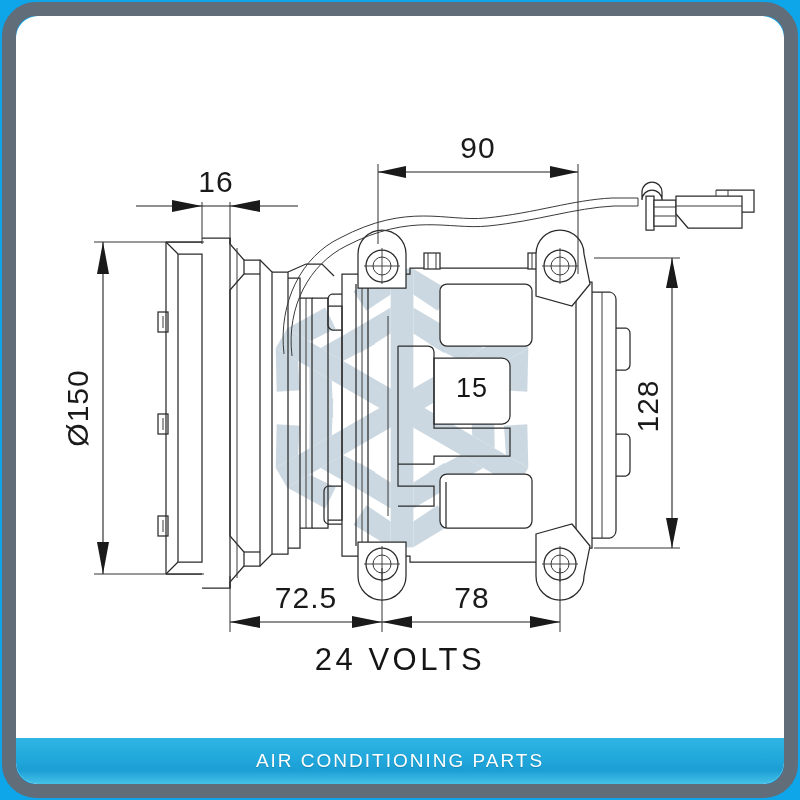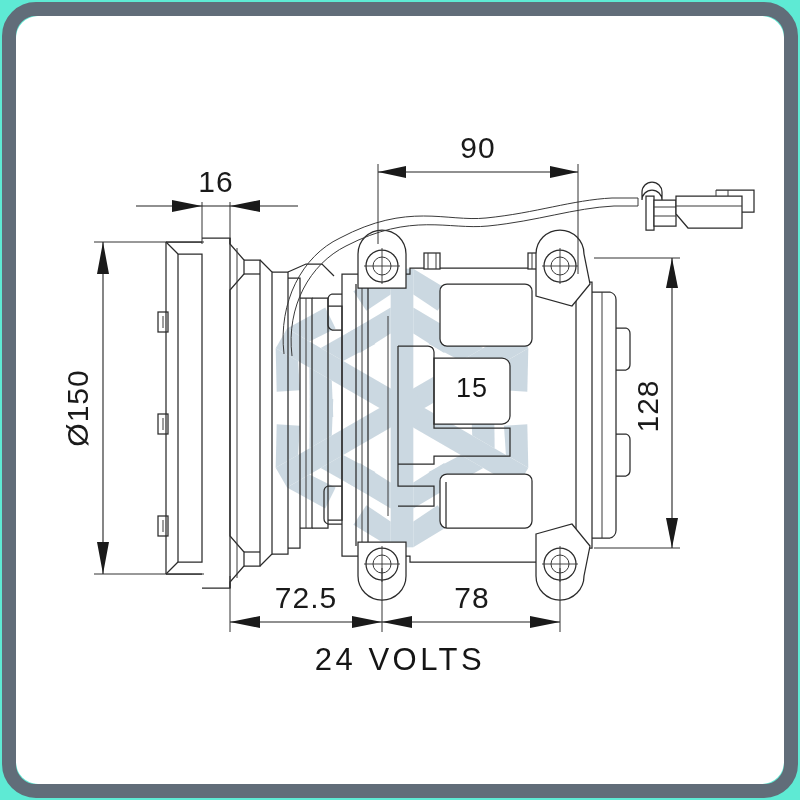--- a/index.html
+++ b/index.html
@@ -1,20 +1,20 @@
 <!DOCTYPE html>
 <html><head>
 <meta charset="utf-8">
 <style>
   html,body{margin:0;padding:0;background:#ffffff;}
   body{width:800px;height:800px;overflow:hidden;font-family:"Liberation Sans",sans-serif;}
 
   #frame{
     position:relative;width:800px;height:800px;
-    background:#5eead4;
+    background:#0ea5e9;
     box-sizing:border-box;
   }
 
   
   .border-frame{
     position:absolute;left:2px;top:2px;width:796px;height:796px;
     box-sizing:border-box;
     border:14px solid #616d79;
     border-radius:34px;
     pointer-events:none;
@@ -315,15 +315,18 @@
         <text class="dimtext" x="456" y="592" text-anchor="middle">78</text>
       </g>
 
       <text class="lbl15" x="440" y="381">15</text>
 
       <text class="volts" x="384" y="654" text-anchor="middle">24 VOLTS</text>
 
     </svg>
   </div>
 
+  <div class="banner">
+    <span class="banner-text">AIR CONDITIONING PARTS</span>
+  </div>
 
   <div class="border-frame"></div>
 </div>
 
 </body></html>

